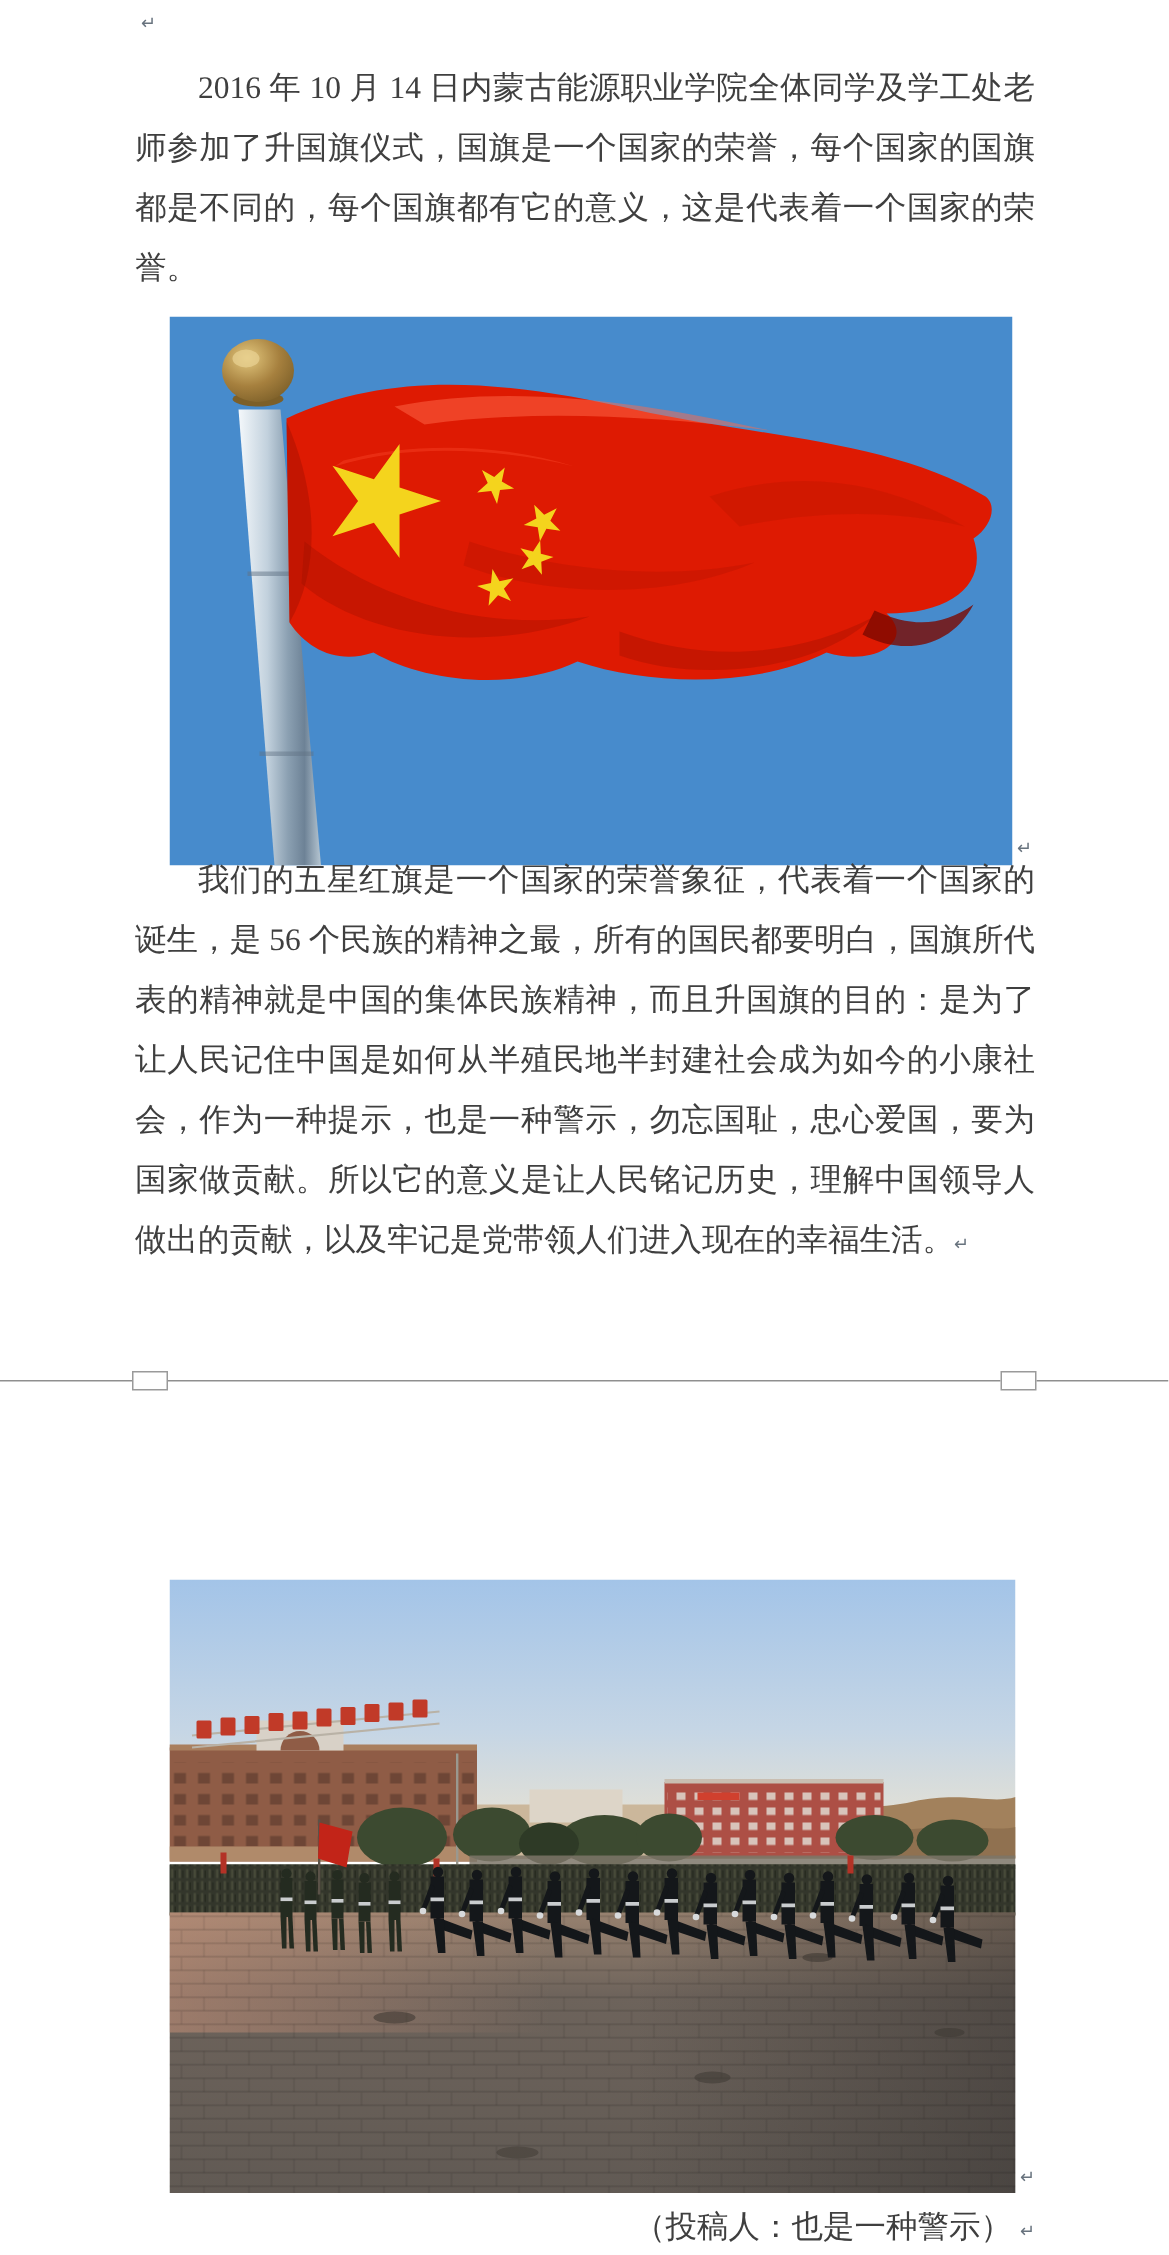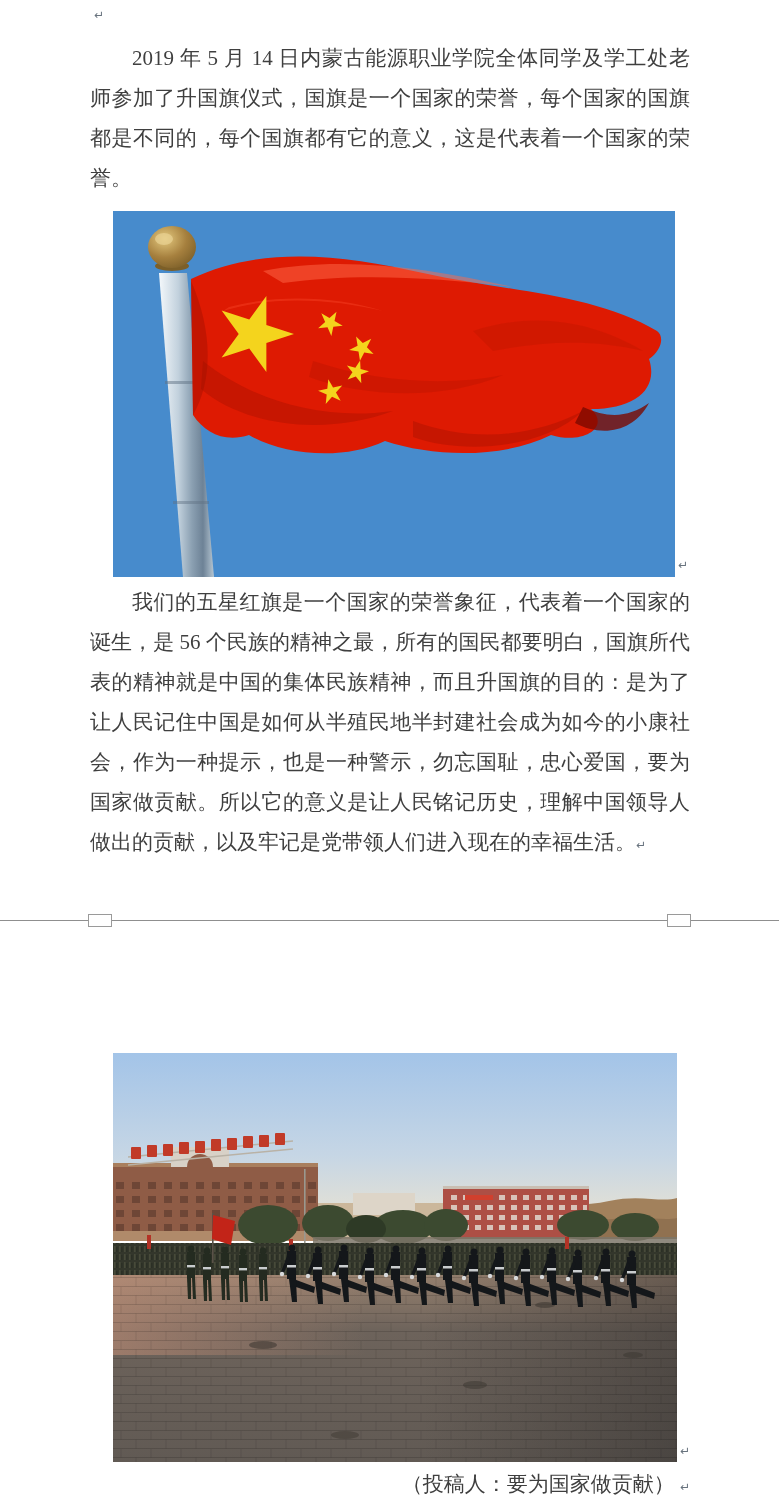--- a/index.html
+++ b/index.html
@@ -18,21 +18,21 @@
              font-size:21px;line-height:40px;text-align:right;}
 </style>
 </head>
 <body>
 
 <div class="doc">
 
   <span class="pmark abs" style="left:94px;top:8px">↵</span>
 
   <p class="para" style="top:38px">
-    <span>2019 年 5 月 14 日内蒙古能源职业学院全体同学及学工处老师参加了升国旗仪式，国旗是一个国家的荣誉，每个国家的国旗都是不同的，每个国旗都有它的意义，这是代表着一个国家的荣誉。</span>
+    <span>2016 年 10 月 14 日内蒙古能源职业学院全体同学及学工处老师参加了升国旗仪式，国旗是一个国家的荣誉，每个国家的国旗都是不同的，每个国旗都有它的意义，这是代表着一个国家的荣誉。</span>
   </p>
 
   <svg class="photo" style="left:113px;top:211px" width="562" height="366" viewBox="0 0 562 366">
     <defs>
       <linearGradient id="polg" x1="0" y1="0" x2="1" y2="0">
         <stop offset="0" stop-color="#f4f8fb"></stop>
           <stop offset="0.35" stop-color="#c2d1dd"></stop>
         <stop offset="0.6" stop-color="#8ba0b2"></stop>
           <stop offset="0.8" stop-color="#6d8296"></stop>
         <stop offset="1" stop-color="#b6c6d2"></stop>
@@ -67,21 +67,21 @@
         <use href="#star" transform="translate(141,123) rotate(18) scale(40)"></use>
         <use href="#star" transform="translate(217,112) rotate(30) scale(13)"></use>
         <use href="#star" transform="translate(249,137) rotate(45) scale(13)"></use>
         <use href="#star" transform="translate(244,161) rotate(15) scale(12)"></use>
         <use href="#star" transform="translate(218,181) rotate(-12) scale(13)"></use>
       </g>
     </g>
   </svg>
   <span class="pmark abs" style="left:678px;top:558px">↵</span>
 
-  <p class="para" style="top:582px">
+  <p class="para" style="top:566px">
     <span>我们的五星红旗是一个国家的荣誉象征，代表着一个国家的诞生，是 56 个民族的精神之最，所有的国民都要明白，国旗所代表的精神就是中国的集体民族精神，而且升国旗的目的：是为了让人民记住中国是如何从半殖民地半封建社会成为如今的小康社会，作为一种提示，也是一种警示，勿忘国耻，忠心爱国，要为国家做贡献。所以它的意义是让人民铭记历史，理解中国领导人做出的贡献，以及牢记是党带领人们进入现在的幸福生活。</span><span class="pmark">↵</span>
   </p>
 
   <div class="boundary-line"></div>
   <div class="bmark" style="left:88px"></div>
   <div class="bmark" style="left:667px"></div>
 
 
   <svg class="photo" style="left:113px;top:1053px" width="564" height="409" viewBox="0 0 564 409">
     <defs>
@@ -233,16 +233,16 @@
       <use href="#sol" transform="translate(412,253)"></use>
       <use href="#sol" transform="translate(438,252)"></use>
       <use href="#sol" transform="translate(464,254)"></use>
       <use href="#sol" transform="translate(492,253)"></use>
       <use href="#sol" transform="translate(518,255)"></use>
     </g>
   </svg>
   <span class="pmark abs" style="left:680px;top:1444px">↵</span>
 
   <p class="attr-line">
-    <span>（投稿人：要为国家做贡献）</span> <span class="pmark">↵</span>
+    <span>（投稿人：也是一种警示）</span> <span class="pmark">↵</span>
   </p>
 
 </div>
 
 </body></html>

